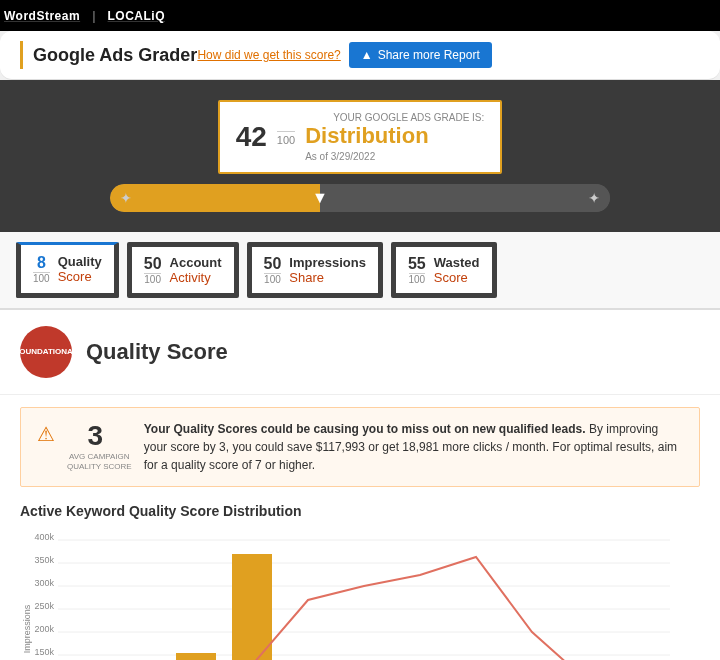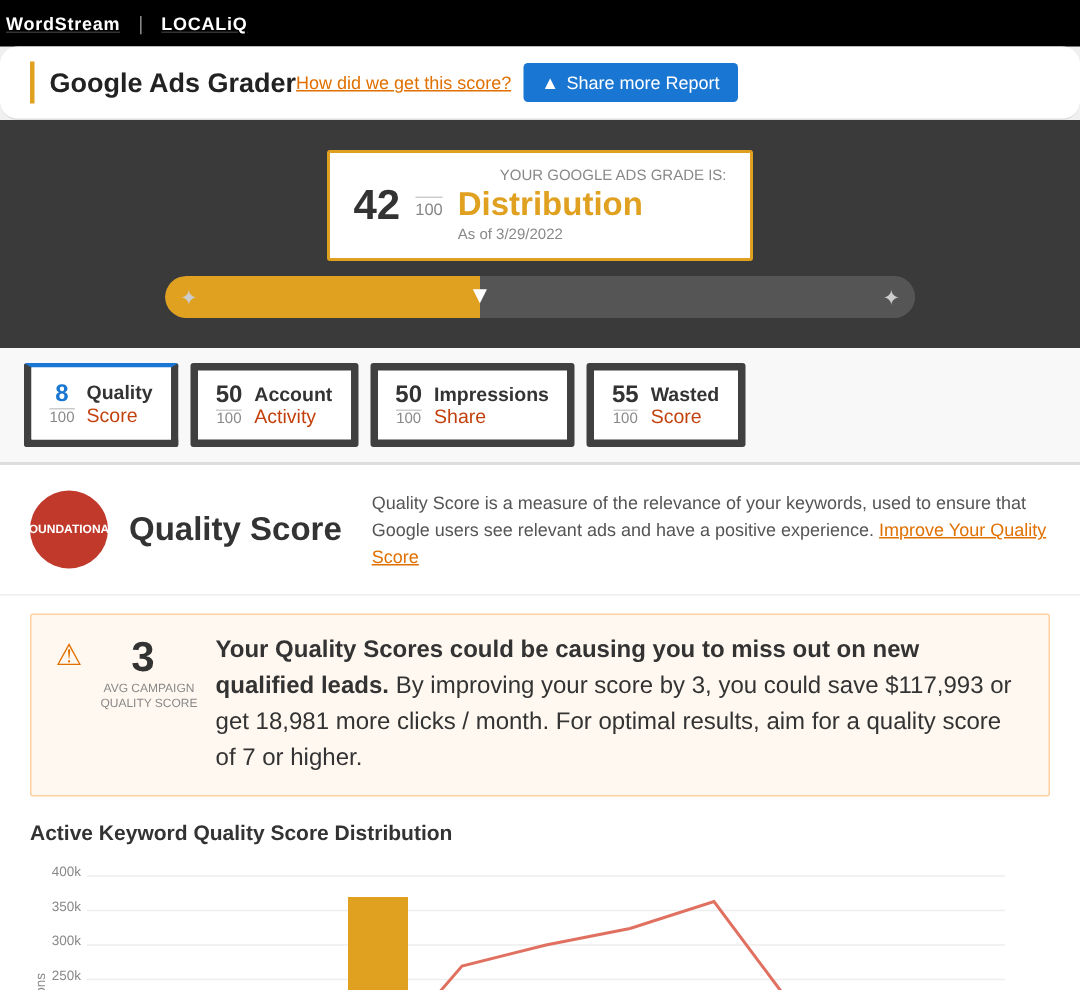--- a/index.html
+++ b/index.html
@@ -56,21 +56,21 @@
     .section-icon-label { color: #fff; font-size: 8px; font-weight: bold; text-align: center; line-height: 1.2; }
     .section-title { font-size: 22px; font-weight: bold; color: #333; }
     .section-description { font-size: 12px; color: #555; flex: 1; padding-left: 20px; line-height: 1.5; }
     .section-description a { color: #e07000; text-decoration: underline; }
 
     
     .alert-box { background: #fff8f0; border: 1px solid #ffd0a0; margin: 0 20px 16px; padding: 12px 16px; display: flex; align-items: flex-start; gap: 12px; border-radius: 2px; }
     .alert-icon { color: #e07000; font-size: 20px; flex-shrink: 0; margin-top: 2px; }
     .alert-score-big { font-size: 28px; font-weight: bold; color: #333; margin-right: 8px; }
     .alert-score-label { font-size: 9px; color: #888; text-align: center; line-height: 1.2; }
-    .alert-text { font-size: 16px; color: #333; line-height: 1.5; }
+    .alert-text { font-size: 12px; color: #333; line-height: 1.5; }
     .alert-text b { font-weight: bold; }
     .alert-left { display: flex; flex-direction: column; align-items: center; flex-shrink: 0; }
 
     
     .chart-section { padding: 0 20px 16px; }
     .chart-header { display: flex; justify-content: space-between; align-items: center; margin-bottom: 10px; }
     .chart-title { font-size: 14px; font-weight: bold; color: #333; }
     .chart-dropdown { border: 1px solid #ccc; padding: 4px 24px 4px 8px; font-size: 12px; color: #333; background: #fff; cursor: pointer; border-radius: 2px; appearance: none; position: relative; }
     .chart-dropdown-wrapper { position: relative; display: inline-block; }
     .chart-dropdown-wrapper::after { content: '▾'; position: absolute; right: 6px; top: 50%; transform: translateY(-50%); pointer-events: none; font-size: 11px; }
@@ -173,24 +173,20 @@
 
 <div class="content-section">
 
   <div class="section-header">
     <div class="section-icon">
       <span class="section-icon-label">FOUNDATIONAL</span>
     </div>
     <div style="display:flex; align-items:center; flex:1;">
       <div style="min-width:120px;">
         <div class="section-title">Quality Score</div>
-      </div>
-      <div class="section-description">
-        <span>Quality Score is a measure of the relevance of your keywords, used to ensure that Google users see relevant ads and have a positive experience.</span>
-        <a style="color:#e07000;text-decoration:underline;">Improve Your Quality Score</a>
       </div>
     </div>
   </div>
 
   <div style="height:12px;"></div>
   <div class="alert-box">
     <div class="alert-icon">⚠</div>
     <div class="alert-left">
       <span class="alert-score-big">3</span>
       <span class="alert-score-label" style="font-size:8px;color:#888;text-align:center;">AVG CAMPAIGN<br>QUALITY SCORE</span>

